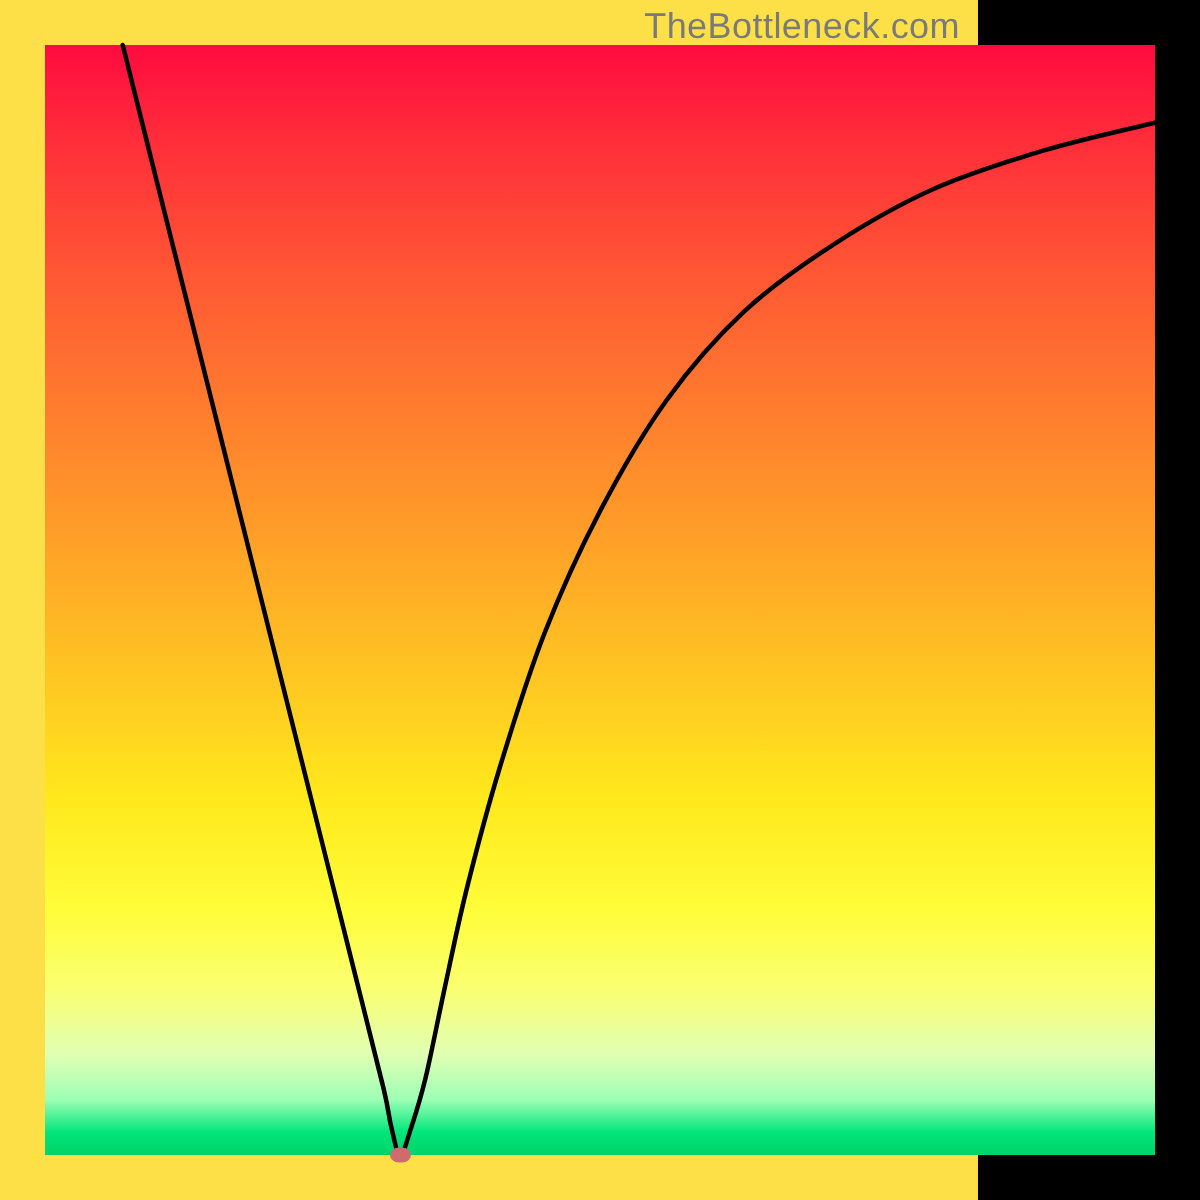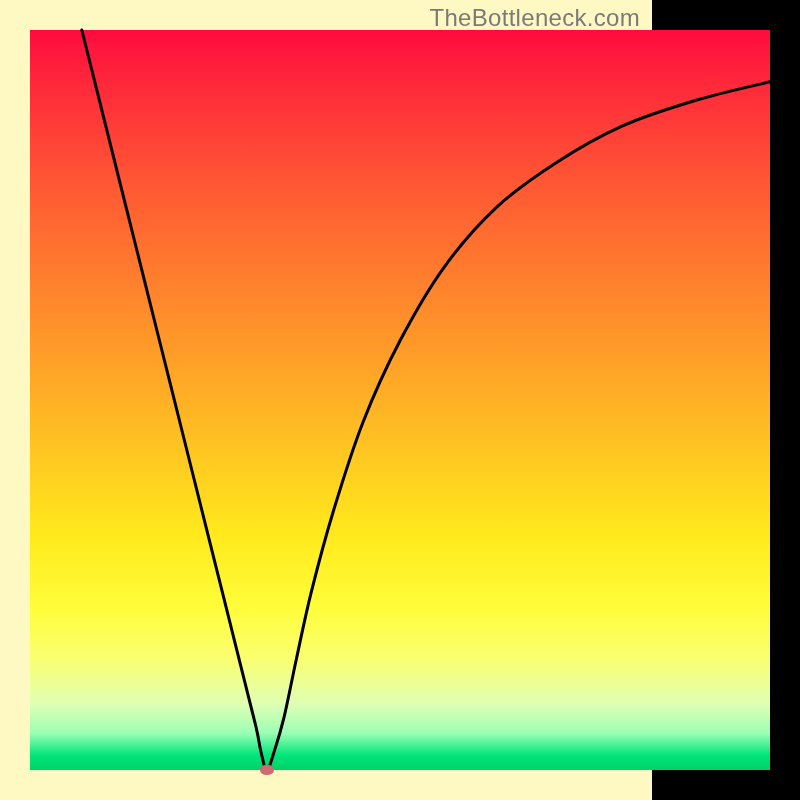--- a/index.html
+++ b/index.html
@@ -8,21 +8,21 @@
     width: 800px;
     height: 800px;
     background: #000;
     overflow: hidden;
     font-family: Arial, Helvetica, sans-serif;
   }
   .frame {
     position: relative;
     width: 652px;
     height: 800px;
-    background: #fef9c3;
+    background: #fde047;
   }
   .watermark {
     position: absolute;
     top: 4px;
     right: 12px;
     color: #7a7a7a;
     font-size: 24px;
     font-weight: 400;
     letter-spacing: 0.3px;
   }

